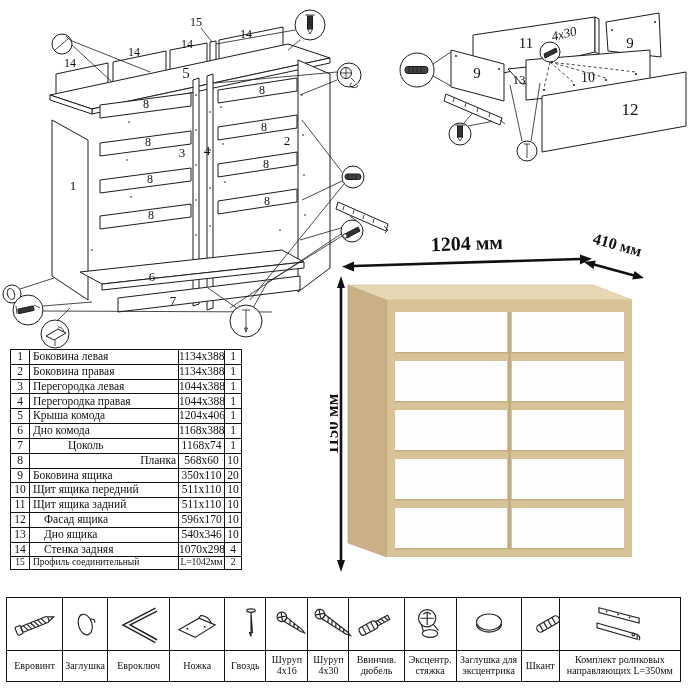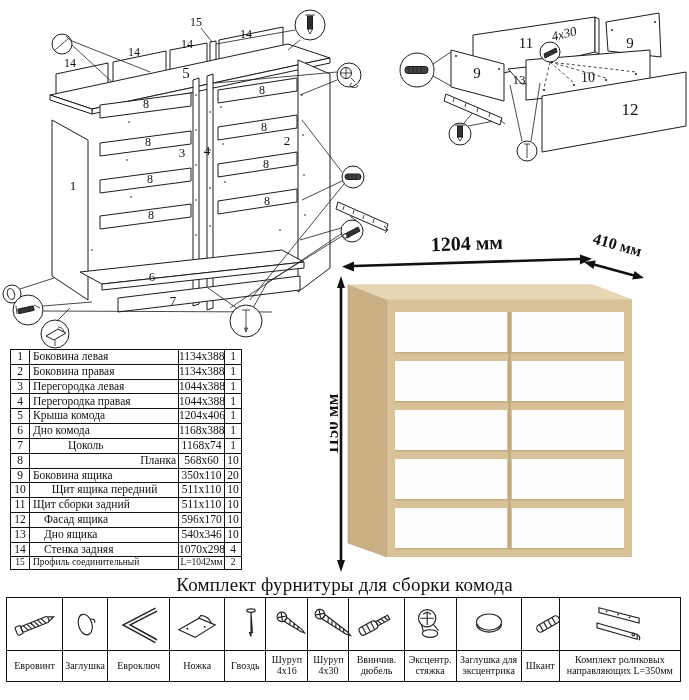--- a/index.html
+++ b/index.html
@@ -317,27 +317,27 @@
           <td class="c">10</td>
         </tr>
         <tr>
           <td class="c">9</td>
           <td style="padding-left: 3px;">Боковина ящика</td>
           <td class="c">350x110</td>
           <td class="c">20</td>
         </tr>
         <tr>
           <td class="c">10</td>
-          <td style="padding-left: 3px; text-align: center;">Щит ящика передний</td>
+          <td style="padding-left: 3px;">Щит ящика передний</td>
           <td class="c">511x110</td>
           <td class="c">10</td>
         </tr>
         <tr>
           <td class="c">11</td>
-          <td style="padding-left: 3px;">Щит сборки задний</td>
+          <td style="padding-left: 3px;">Щит ящика задний</td>
           <td class="c">511x110</td>
           <td class="c">10</td>
         </tr>
         <tr>
           <td class="c">12</td>
           <td style="padding-left: 14px;">Фасад ящика</td>
           <td class="c">596x170</td>
           <td class="c">10</td>
         </tr>
         <tr>
@@ -415,21 +415,20 @@
     </g>
 
     <g>
       <line x1="11" y1="58" x2="11" y2="334" stroke="#111" stroke-width="2.6"></line>
       <polygon points="11,48 7,60 15,60" fill="#111"></polygon>
       <polygon points="11,344 7,332 15,332" fill="#111"></polygon>
       <text x="-196" y="8" font-size="17" font-weight="bold" text-anchor="middle" transform="rotate(-90)">1150 мм</text>
     </g>
   </svg>
 
-  <div class="hw-title">Комплект фурнитуры для сборки комода</div>
 
   <table class="hw-table abs" style="left:6px;top:597px">
     <colgroup>
         <col style="width: 56px;">
         <col style="width: 45px;">
         <col style="width: 62px;">
         <col style="width: 55px;">
         <col style="width: 41px;">
         <col style="width: 42px;">
         <col style="width: 41px;">

